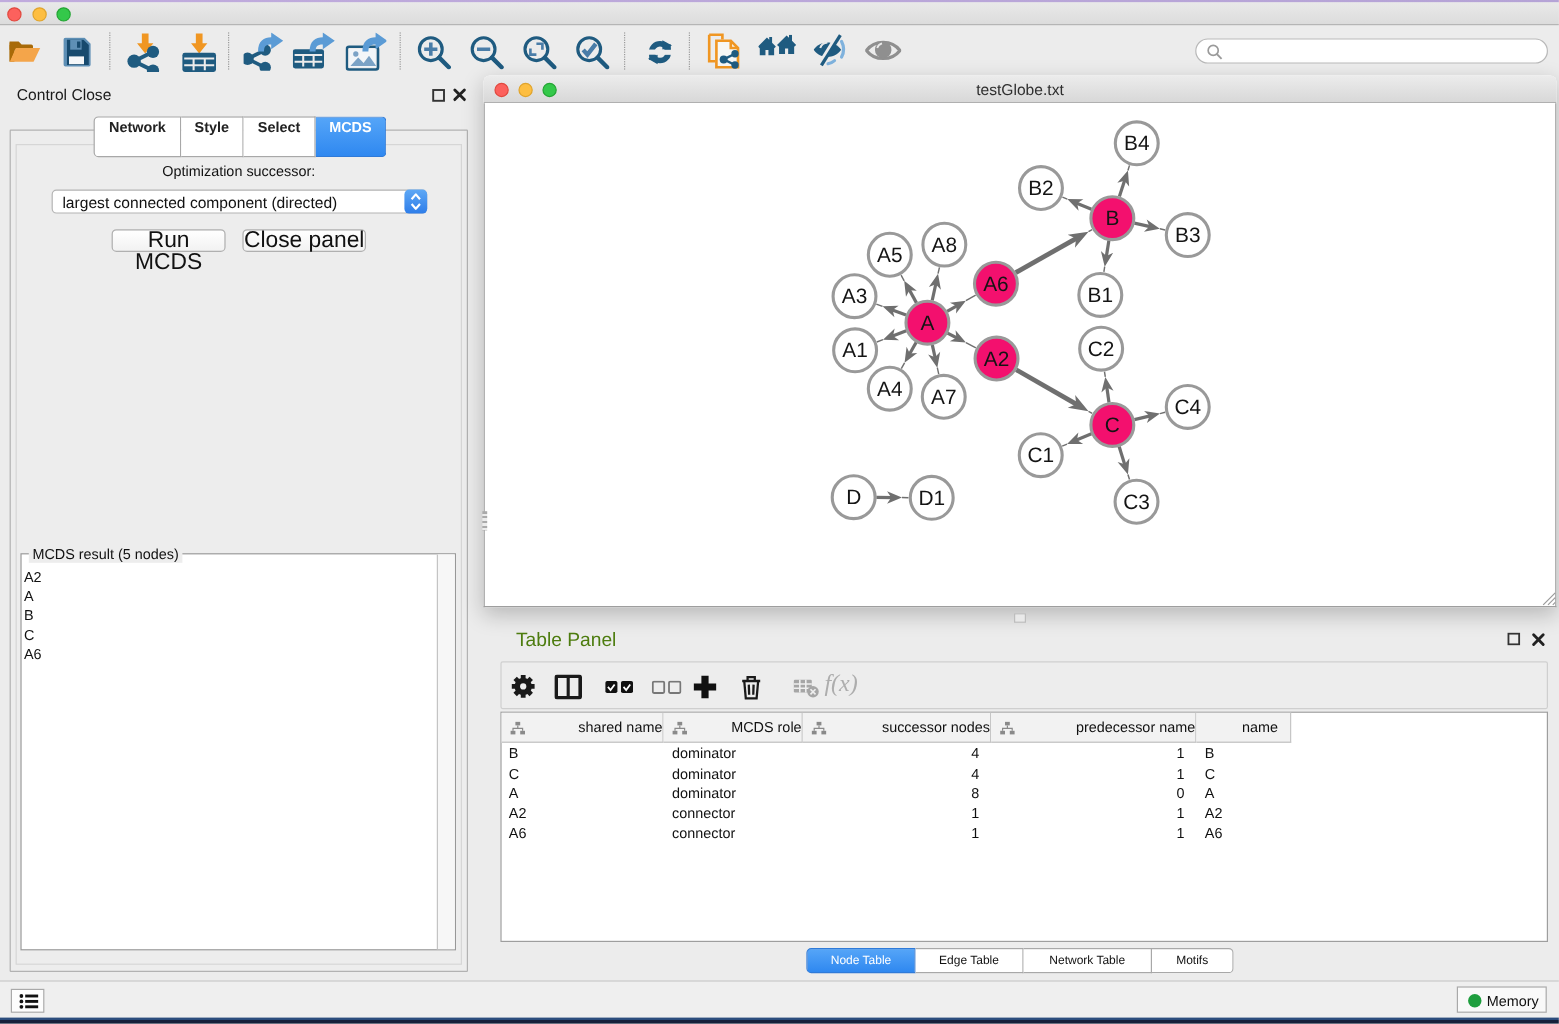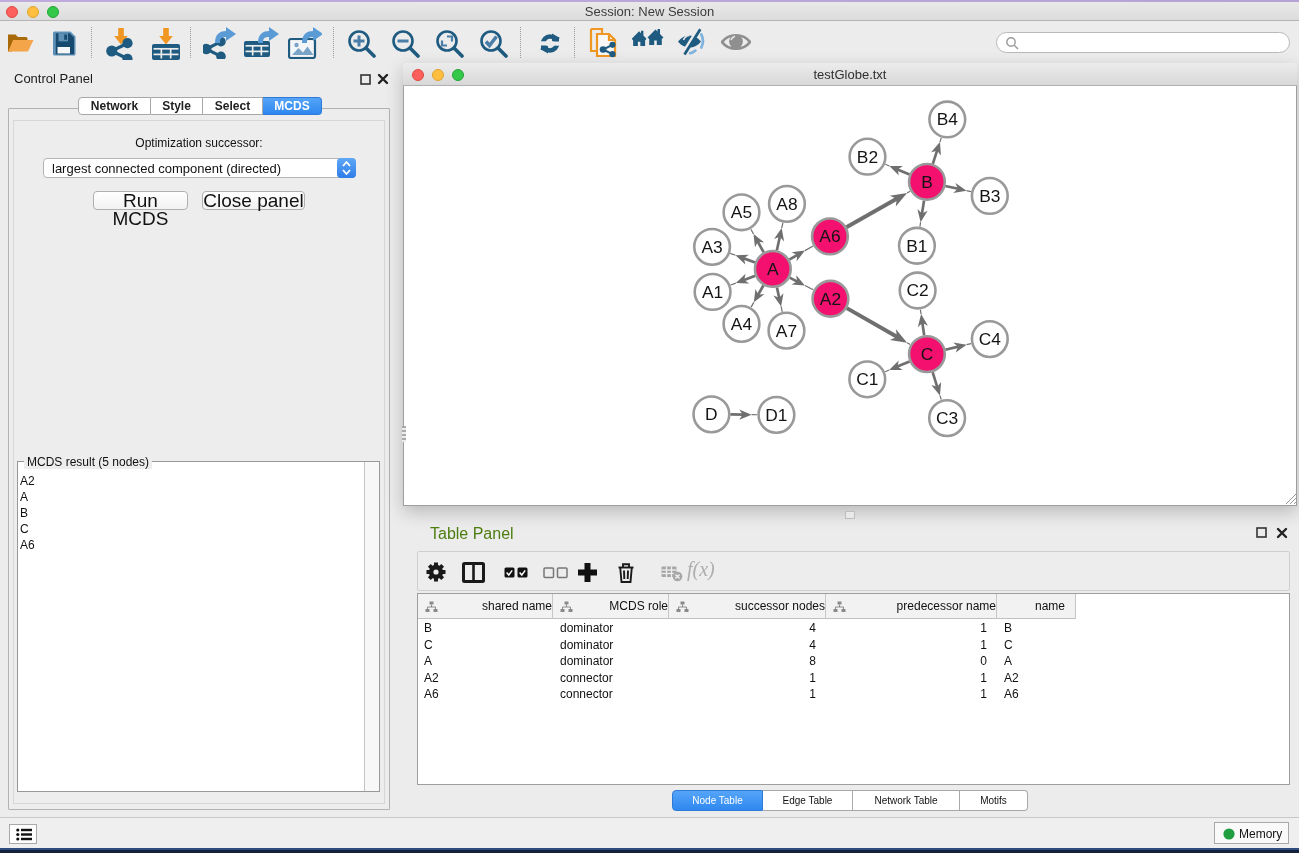--- a/index.html
+++ b/index.html
@@ -8,21 +8,21 @@
 #titlebar{left:0;top:2px;width:1299px;height:19px;background:linear-gradient(#e9e9e9,#dcdcdc);border-bottom:1px solid #b5b5b5}
 #titlebar .t{position:absolute;left:0;right:0;top:2px;text-align:center;font-size:13px;color:#3c3c3c}
 .tl{position:absolute;width:12px;height:12px;border-radius:50%;top:5px}
 #toolbar{left:0;top:22px;width:1299px;height:41px;background:#ececec}
 .tsep{position:absolute;top:5px;width:0;height:31px;border-left:1px dotted #9a9a9a}
 #search{position:absolute;left:996px;top:10px;width:294px;height:21px;background:#fff;border:1px solid #b9b9b9;border-radius:11px}
 
 #cp-title{left:14px;top:71px;font-size:13px;color:#1b1b1b}
 #cp-box{left:8px;top:108px;width:382px;height:702px;border:1px solid #b2b2b2;background:#ededed;border-radius:1px}
 #cp-inner{left:13px;top:120px;width:372px;height:684px;border:1px solid #d6d6d6;background:#ededed}
-.tabseg{position:absolute;top:97px;height:18px;background:#fff;border:1px solid #a8a8a8;font-size:12px;font-weight:bold;color:#222;text-align:center;line-height:17px}
+.tabseg{position:absolute;top:97px;height:34px;background:#fff;border:1px solid #a8a8a8;font-size:12px;font-weight:bold;color:#222;text-align:center;line-height:17px}
 #optlbl{left:0;top:136px;width:398px;text-align:center;font-size:12px;color:#111}
 #dropdown{left:43px;top:158px;width:313px;height:20px;background:#fff;border:1px solid #b4b4b4;border-radius:4px;font-size:13px;color:#111;line-height:19px;padding-left:8px}
 #dd-step{right:-1px;top:-1px;width:19px;height:20px;border-radius:4px;background:linear-gradient(#5ea8f5,#2e7de9)}
 .btn{position:absolute;height:19px;background:linear-gradient(#ffffff,#f2f2f2);border:1px solid #b0b0b0;border-radius:4px;font-size:19px;color:#111;text-align:center;line-height:18px}
 #mcds-box{left:17px;top:461px;width:363px;height:331px;border:1px solid #989898;background:#fff}
 #mcds-leg{left:24px;top:455px;background:#ededed;padding:0 3px;font-size:12px;color:#111}
 #mcds-list{left:20px;top:473px;font-size:12px;color:#111;line-height:16px}
 #mcds-sb{left:364px;top:462px;width:15px;height:329px;background:#f7f7f7;border-left:1px solid #c4c4c4}
 
 #netwin{left:403px;top:63px;width:894px;height:443px;background:#fff;border-radius:5px 5px 0 0;box-shadow:0 6px 18px rgba(0,0,0,.22)}
@@ -40,21 +40,20 @@
 #statusbar{left:0;top:817px;width:1299px;height:31px;background:#efefef;border-top:1px solid #c8c8c8}
 #darkstrip{left:0;top:848px;width:1299px;height:5px;background:linear-gradient(#2c4d7d 0 1.6px,#15203a 1.6px 100%)}
 #listbtn{left:9px;top:824px;width:28px;height:20px;background:#fdfdfd;border:1px solid #a9a9a9}
 #membtn{left:1214px;top:822px;width:75px;height:22px;background:#f9f9f9;border:1px solid #a9a9a9;font-size:12px;color:#111}
 </style></head><body>
 <div class="abs" id="purple"></div>
 <div class="abs" id="titlebar">
   <div class="tl" style="left:6px;top:3.5px;background:#fc615d;border:1px solid #e1493f"></div>
   <div class="tl" style="left:27px;top:3.5px;background:#fdbe41;border:1px solid #e0a42c"></div>
   <div class="tl" style="left:47px;top:3.5px;background:#34c84a;border:1px solid #24a534"></div>
-  <div class="t">Session: New Session</div>
 </div>
 <div class="abs" id="toolbar">
   <div class="tsep" style="left:91px"></div>
   <div class="tsep" style="left:190px"></div>
   <div class="tsep" style="left:333px"></div>
   <div class="tsep" style="left:520px"></div>
   <div class="tsep" style="left:574px"></div>
   <svg class="abs" style="left:7px;top:9px" width="28" height="22" viewBox="0 0 28 22">
       <path d="M1 3.5 h7.5 l2.5 2.5 h8 a1.5 1.5 0 0 1 1.5 1.5 v3 h-19.5 z" fill="#a86a08"></path>
 <path d="M1 20.5 v-16 h4 l0 16 z" fill="#a86a08"></path>
@@ -196,21 +195,21 @@
 <path d="M10 9 A 6 6 0 0 1 14 5.2" stroke="#e9e9e9" stroke-width="1.5" fill="none"></path>
     </svg>
   <div id="search">
       <svg class="abs" style="left:8px;top:3px" width="15" height="15" viewBox="0 0 15 15">
         <circle cx="6" cy="6" r="4.2" fill="none" stroke="#9a9a9a" stroke-width="1.4"></circle>
         <line x1="9.2" y1="9.2" x2="13" y2="13" stroke="#9a9a9a" stroke-width="1.5"></line>
       </svg>
     </div>
 </div>
 
-<div class="abs" id="cp-title">Control Panel</div>
+<div class="abs" id="cp-title">Control Close</div>
 <svg class="abs" style="left:360px;top:74px" width="11" height="11" viewBox="0 0 11 11">
     <rect x="1" y="1" width="9" height="9" fill="none" stroke="#333" stroke-width="1.6"></rect>
   </svg>
 <svg class="abs" style="left:377px;top:73px" width="12" height="12" viewBox="0 0 12 12">
     <path d="M2 2 L10 10 M10 2 L2 10" stroke="#222" stroke-width="2.4" stroke-linecap="round"></path>
   </svg>
 <div class="abs" id="cp-box"></div>
 <div class="abs" id="cp-inner"></div>
 <div class="tabseg" style="left:78px;width:73px;border-radius:4px 0 0 4px">Network</div>
 <div class="tabseg" style="left:151px;width:52px;border-left:none">Style</div>

